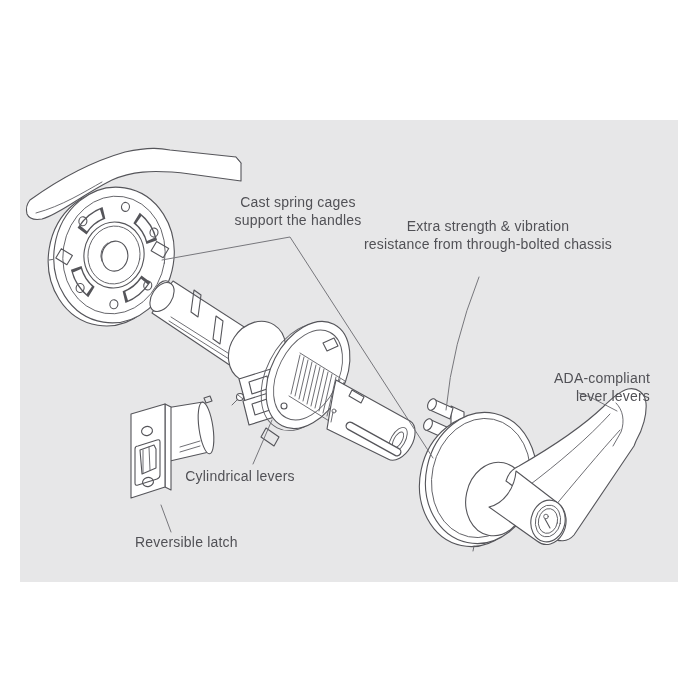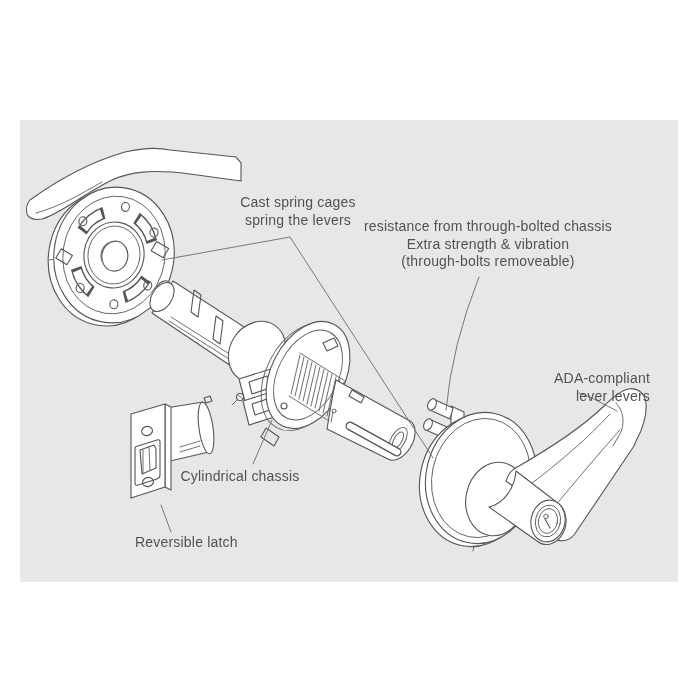--- a/index.html
+++ b/index.html
@@ -176,35 +176,34 @@
       <path class="lead" d="M 162,260 L 290,237 L 433,458"></path>
       <path class="lead" d="M 479,277 Q 452,345 446,410"></path>
       <path class="lead" d="M 579,393 L 590,397 L 617,411"></path>
       <path class="lead" d="M 272,420 L 253,464"></path>
       <path class="lead" d="M 161,505 L 171,532"></path>
     </g>
   </svg>
 
   <div class="lbl t-center" id="lbl-spring">
     <span>Cast spring cages</span>
-    <span>spring the levers</span>
+    <span>support the handles</span>
   </div>
 
   <div class="lbl t-center" id="lbl-strength">
+    <span>Extra strength &amp; vibration</span>
     <span>resistance from through-bolted chassis</span>
-    <span>Extra strength &amp; vibration</span>
-    <span>(through-bolts removeable)</span>
   </div>
 
   <div class="lbl" id="lbl-ada">
     <span>ADA-compliant</span>
     <span>lever levers</span>
   </div>
 
   <div class="lbl t-center" id="lbl-chassis">
-    <span>Cylindrical chassis</span>
+    <span>Cylindrical levers</span>
   </div>
 
   <div class="lbl" id="lbl-latch">
     <span>Reversible latch</span>
   </div>
 
 </div>
 
 </body></html>

